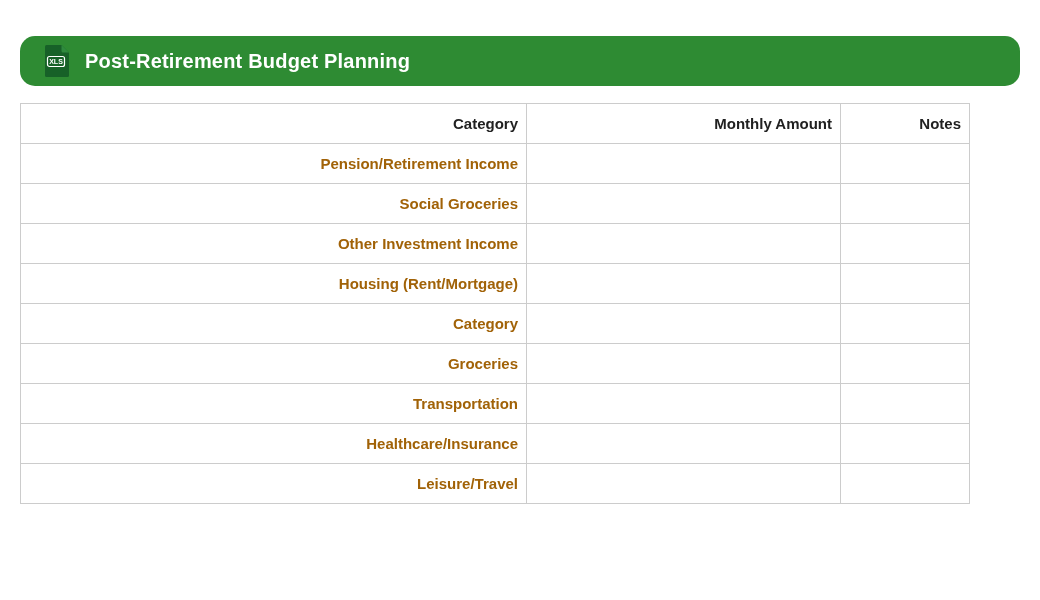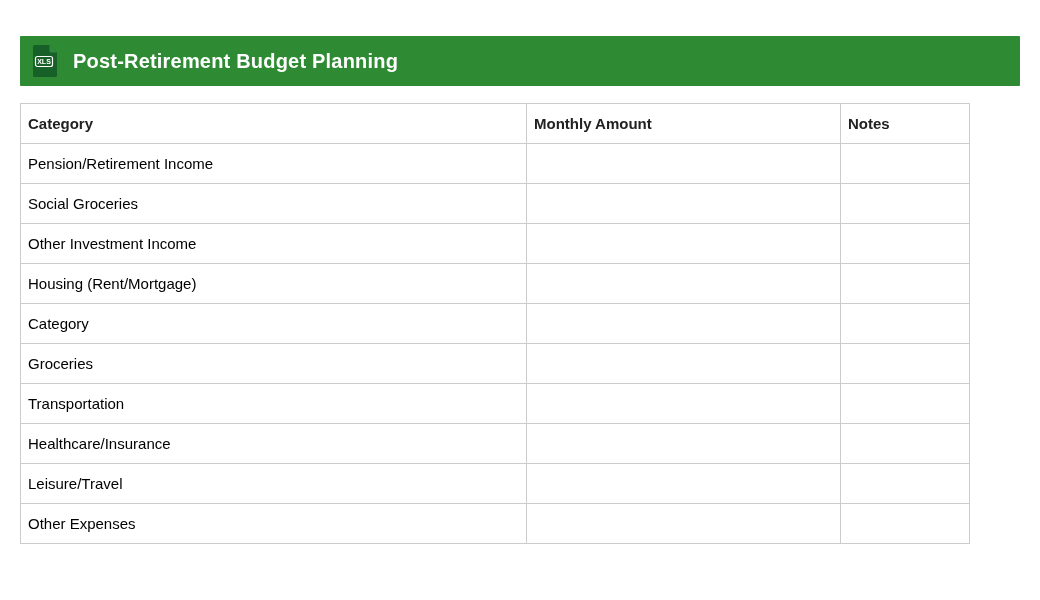--- a/index.html
+++ b/index.html
@@ -9,23 +9,23 @@
     font-family: "Liberation Sans", sans-serif;
     overflow: hidden;
   }
   .page { position: relative; width: 1040px; height: 600px; padding-left: 20px; }
 
   
   .title-bar {
     margin-top: 36px;
     width: 1000px; height: 50px;
     background: #2e8b33;
-    border-radius: 1px;
+    border-radius: 15px;
     display: flex; align-items: center;
-    padding-left: 13px;
+    padding-left: 25px;
   }
   .xls-icon { width: 24px; height: 32px; display: inline-flex; flex: 0 0 auto; }
   .title-bar h1 {
     color: #ffffff;
     font-size: 20px;
     font-weight: 700;
     margin-left: 16px;
     letter-spacing: 0.2px;
   }
 
@@ -36,28 +36,28 @@
     border-collapse: collapse;
     table-layout: fixed;
   }
   .budget-table col.col-category { width: 506px; }
   .budget-table col.col-amount   { width: 314px; }
   .budget-table col.col-notes    { width: 129px; }
   .budget-table th, .budget-table td {
     border: 1px solid #cccccc;
     height: 40px;
     padding: 0 8px 0 7px;
-    text-align: left;
+    text-align: right;
     vertical-align: middle;
     font-size: 15px;
     overflow: hidden;
     white-space: nowrap;
   }
   .budget-table th { font-weight: 700; color: #212121; }
-  .budget-table td { font-weight: 400; color: #000000; }
+  .budget-table td { font-weight: 700; color: #a16207; }
 
   
   .footer {
     width: 1000px;
     margin-top: 16px;
     text-align: right;
   }
   .footer .brand {
     color: #757575;
     font-size: 15px;
@@ -133,22 +133,17 @@
         <tr>
           <td>Healthcare/Insurance</td>
           <td></td>
           <td></td>
         </tr>
         <tr>
           <td>Leisure/Travel</td>
           <td></td>
           <td></td>
         </tr>
-        <tr>
-          <td>Other Expenses</td>
-          <td></td>
-          <td></td>
-        </tr>
       </tbody>
   </table>
 
 
 </div>
 
 </body></html>

